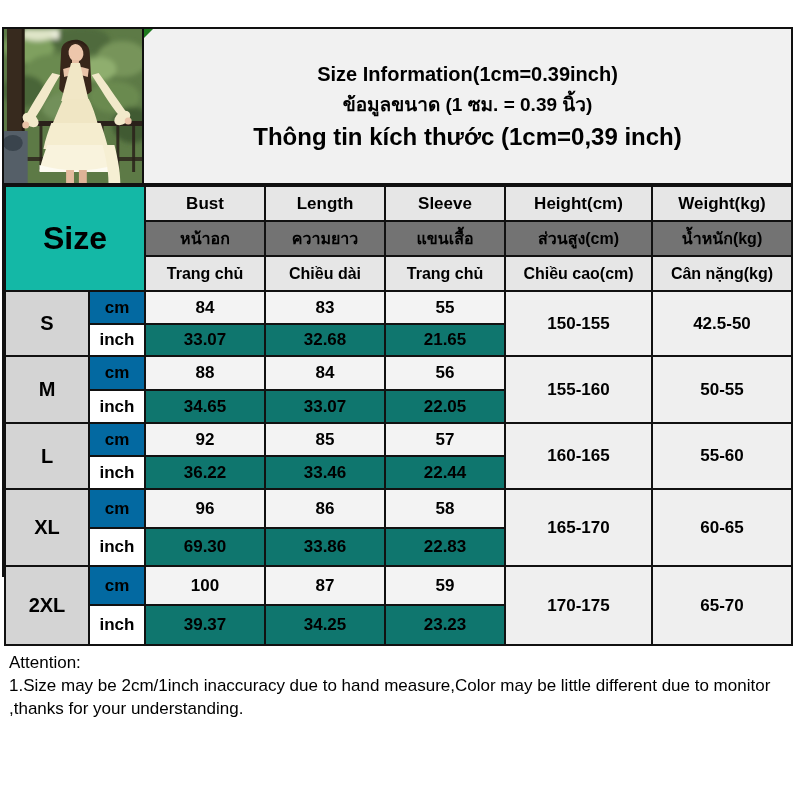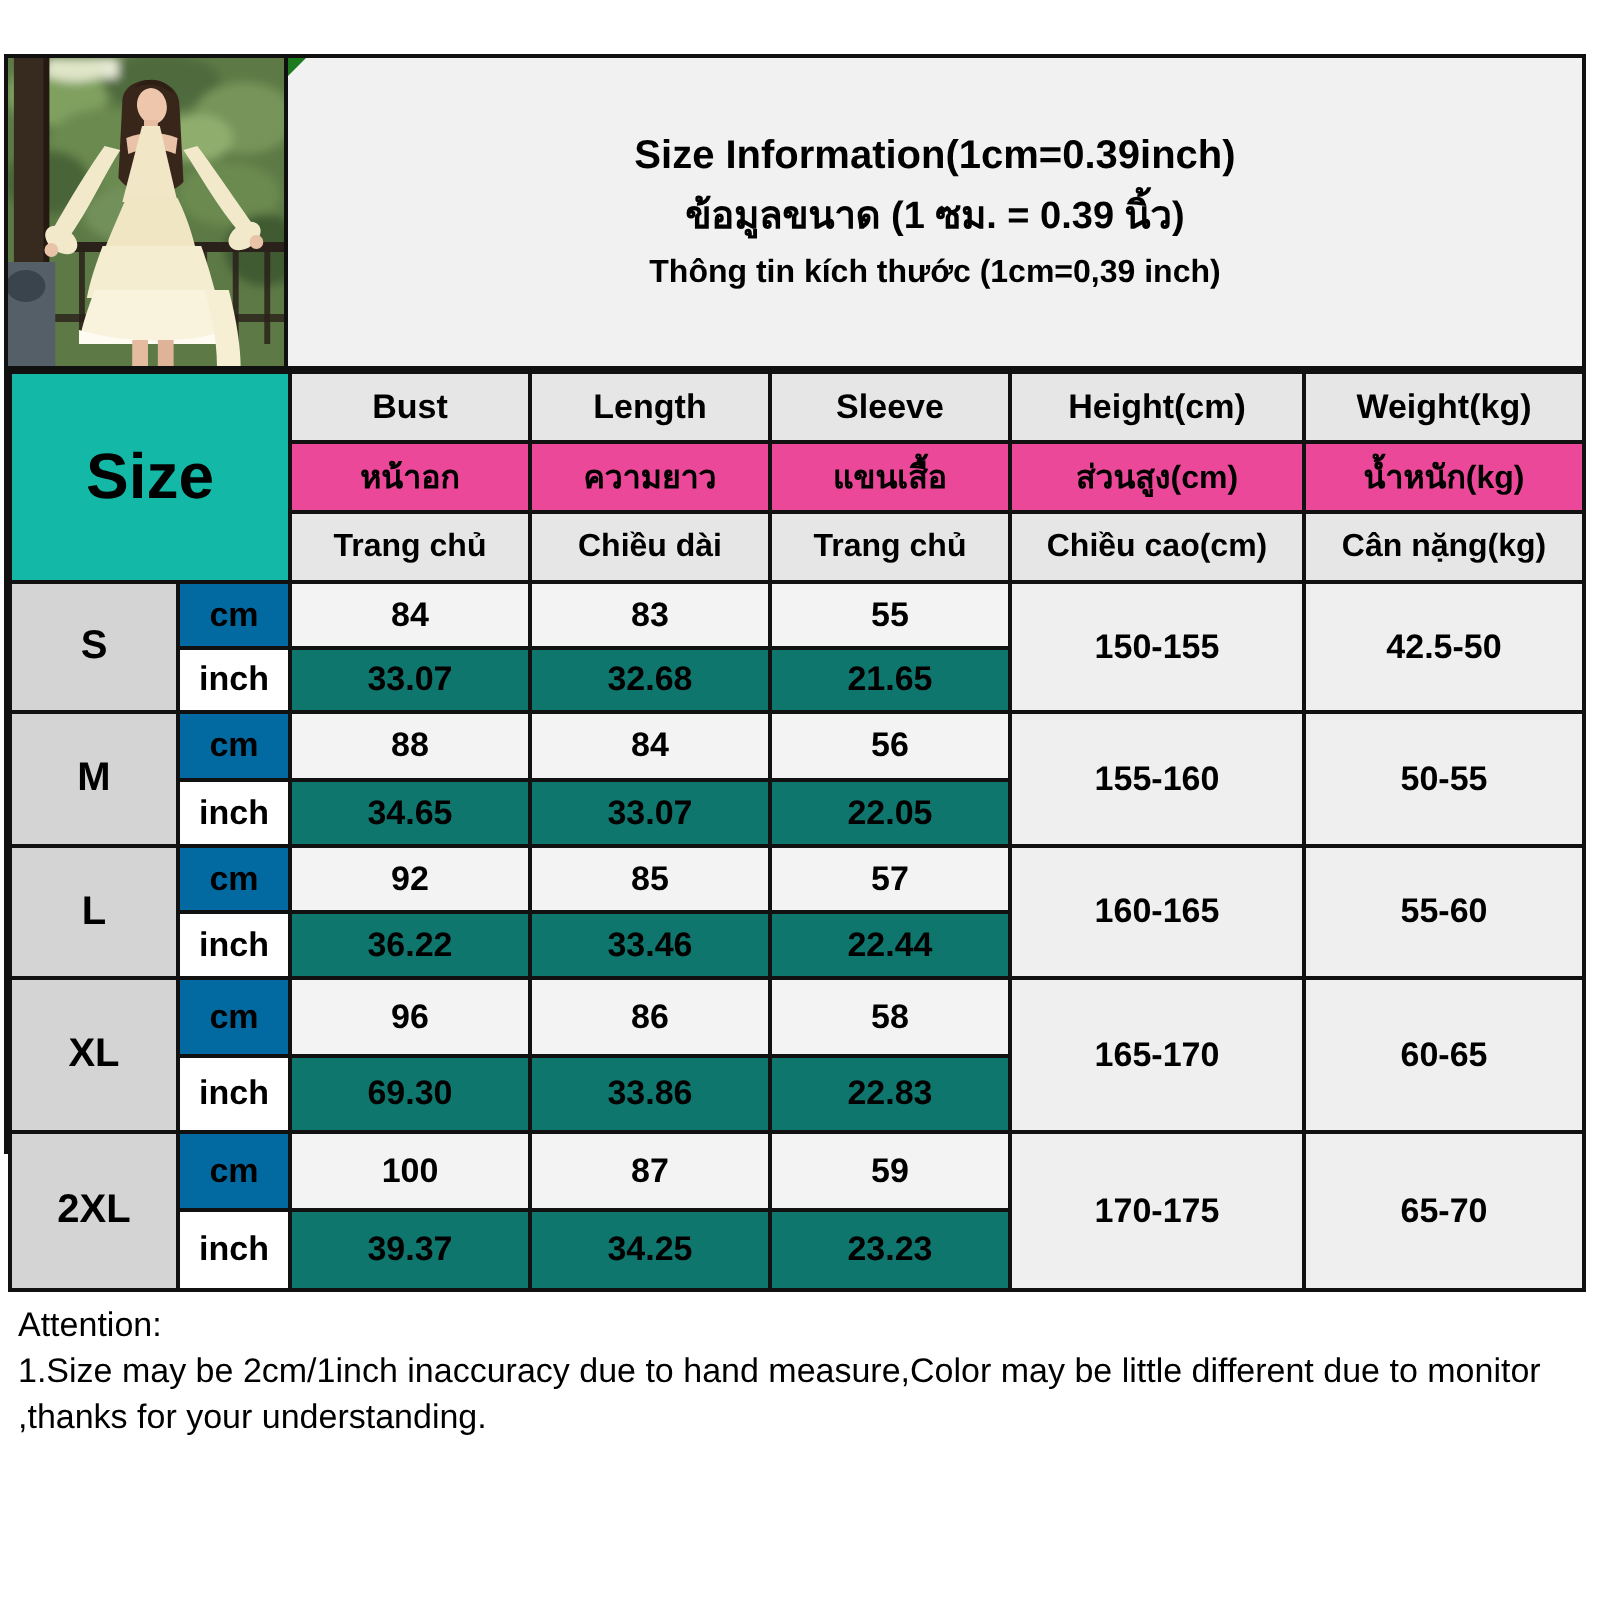--- a/index.html
+++ b/index.html
@@ -11,34 +11,34 @@
   
   .top-row { display:flex; height:156px; border-bottom:2px solid #101010; }
   .photo-cell { width:140px; flex:0 0 140px; border-right:2px solid #101010;
                 position:relative; background:#5d7a46; overflow:hidden; }
   .photo-cell svg { display:block; width:100%; height:100%; }
   .title-cell { flex:1; background:#f1f1f1; position:relative;
                 display:flex; flex-direction:column; align-items:center; justify-content:center; }
   .title-line { font-weight:bold; color:#000; text-align:center; line-height:1.0; }
   .t-en { font-size:20px; margin-bottom:11px; }
   .t-th { font-size:19px; margin-bottom:11px; }
-  .t-vi { font-size:16px; }
+  .t-vi { font-size:24px; }
   .green-flag { position:absolute; top:0; left:0; width:0; height:0;
                 border-top:9px solid #1e7a1e; border-right:9px solid transparent; }
 
   
   table.size-table { border-collapse:collapse; width:100%; table-layout:fixed; }
   .size-table th, .size-table td {
       border:2px solid #111; text-align:center; vertical-align:middle;
       font-weight:bold; color:#000; padding:0; overflow:hidden; }
   col.c-size{width:84px;} col.c-unit{width:56px;} col.c-bust{width:120px;}
   col.c-len{width:120px;} col.c-slv{width:120px;} col.c-hgt{width:147px;} col.c-wgt{width:140px;}
 
   .hdr      { background:#e6e6e6; font-size:17px; }
-  .hdr-th   { background:#ec4899; font-size:16px; }
+  .hdr-th   { background:#737373; font-size:16px; }
   .hdr-vi   { background:#e6e6e6; font-size:16px; }
   .size-big { background:#14b8a6; font-size:32px; }
   .size-lbl { background:#d4d4d4; font-size:20px; }
   .unit-cm  { background:#0369a1; font-size:17px; }
   .unit-in  { background:#ffffff; font-size:17px; }
   .val-cm   { background:#f3f3f3; font-size:17px; }
   .val-in   { background:#0f766e; font-size:17px; }
   .merged   { background:#efefef; font-size:17px; }
 
   tr.hrow  { height:35px; }

